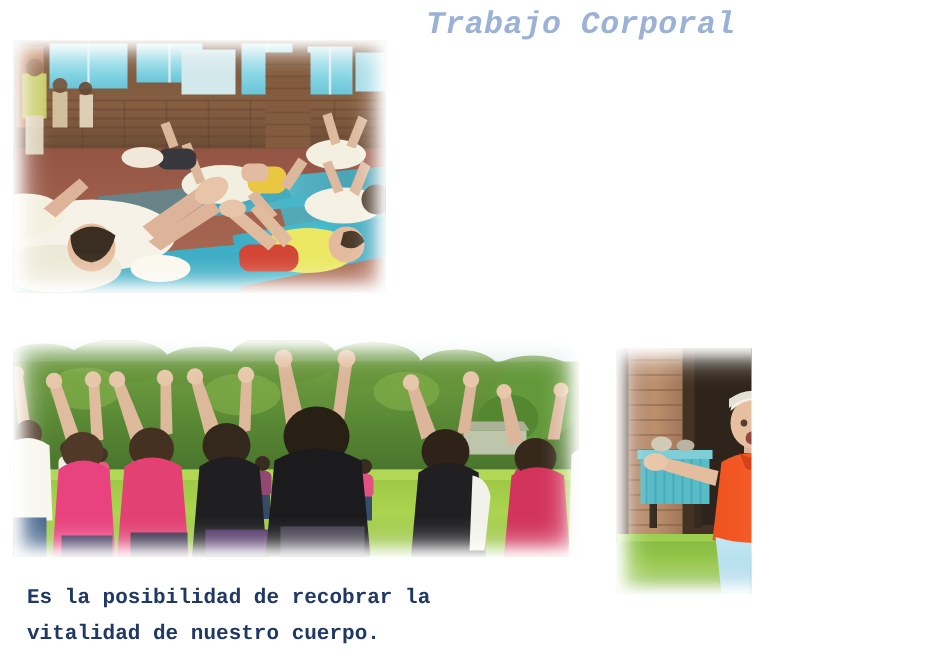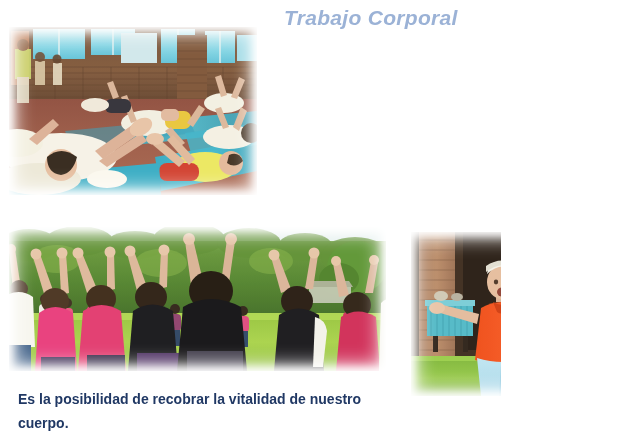--- a/index.html
+++ b/index.html
@@ -6,21 +6,21 @@
     margin: 0;
     padding: 0;
     background: #ffffff;
   }
   #slide {
     position: relative;
     width: 501px;
     height: 440px;
     background: #ffffff;
     overflow: hidden;
-    font-family: Liberation Sans, sans-serif;
+    font-family: Liberation Mono, monospace;
   }
 
   
   #title {
     position: absolute;
     left: 284px;
     top: 6px;
     width: 330px;
     font-size: 21px;
     font-style: italic;

